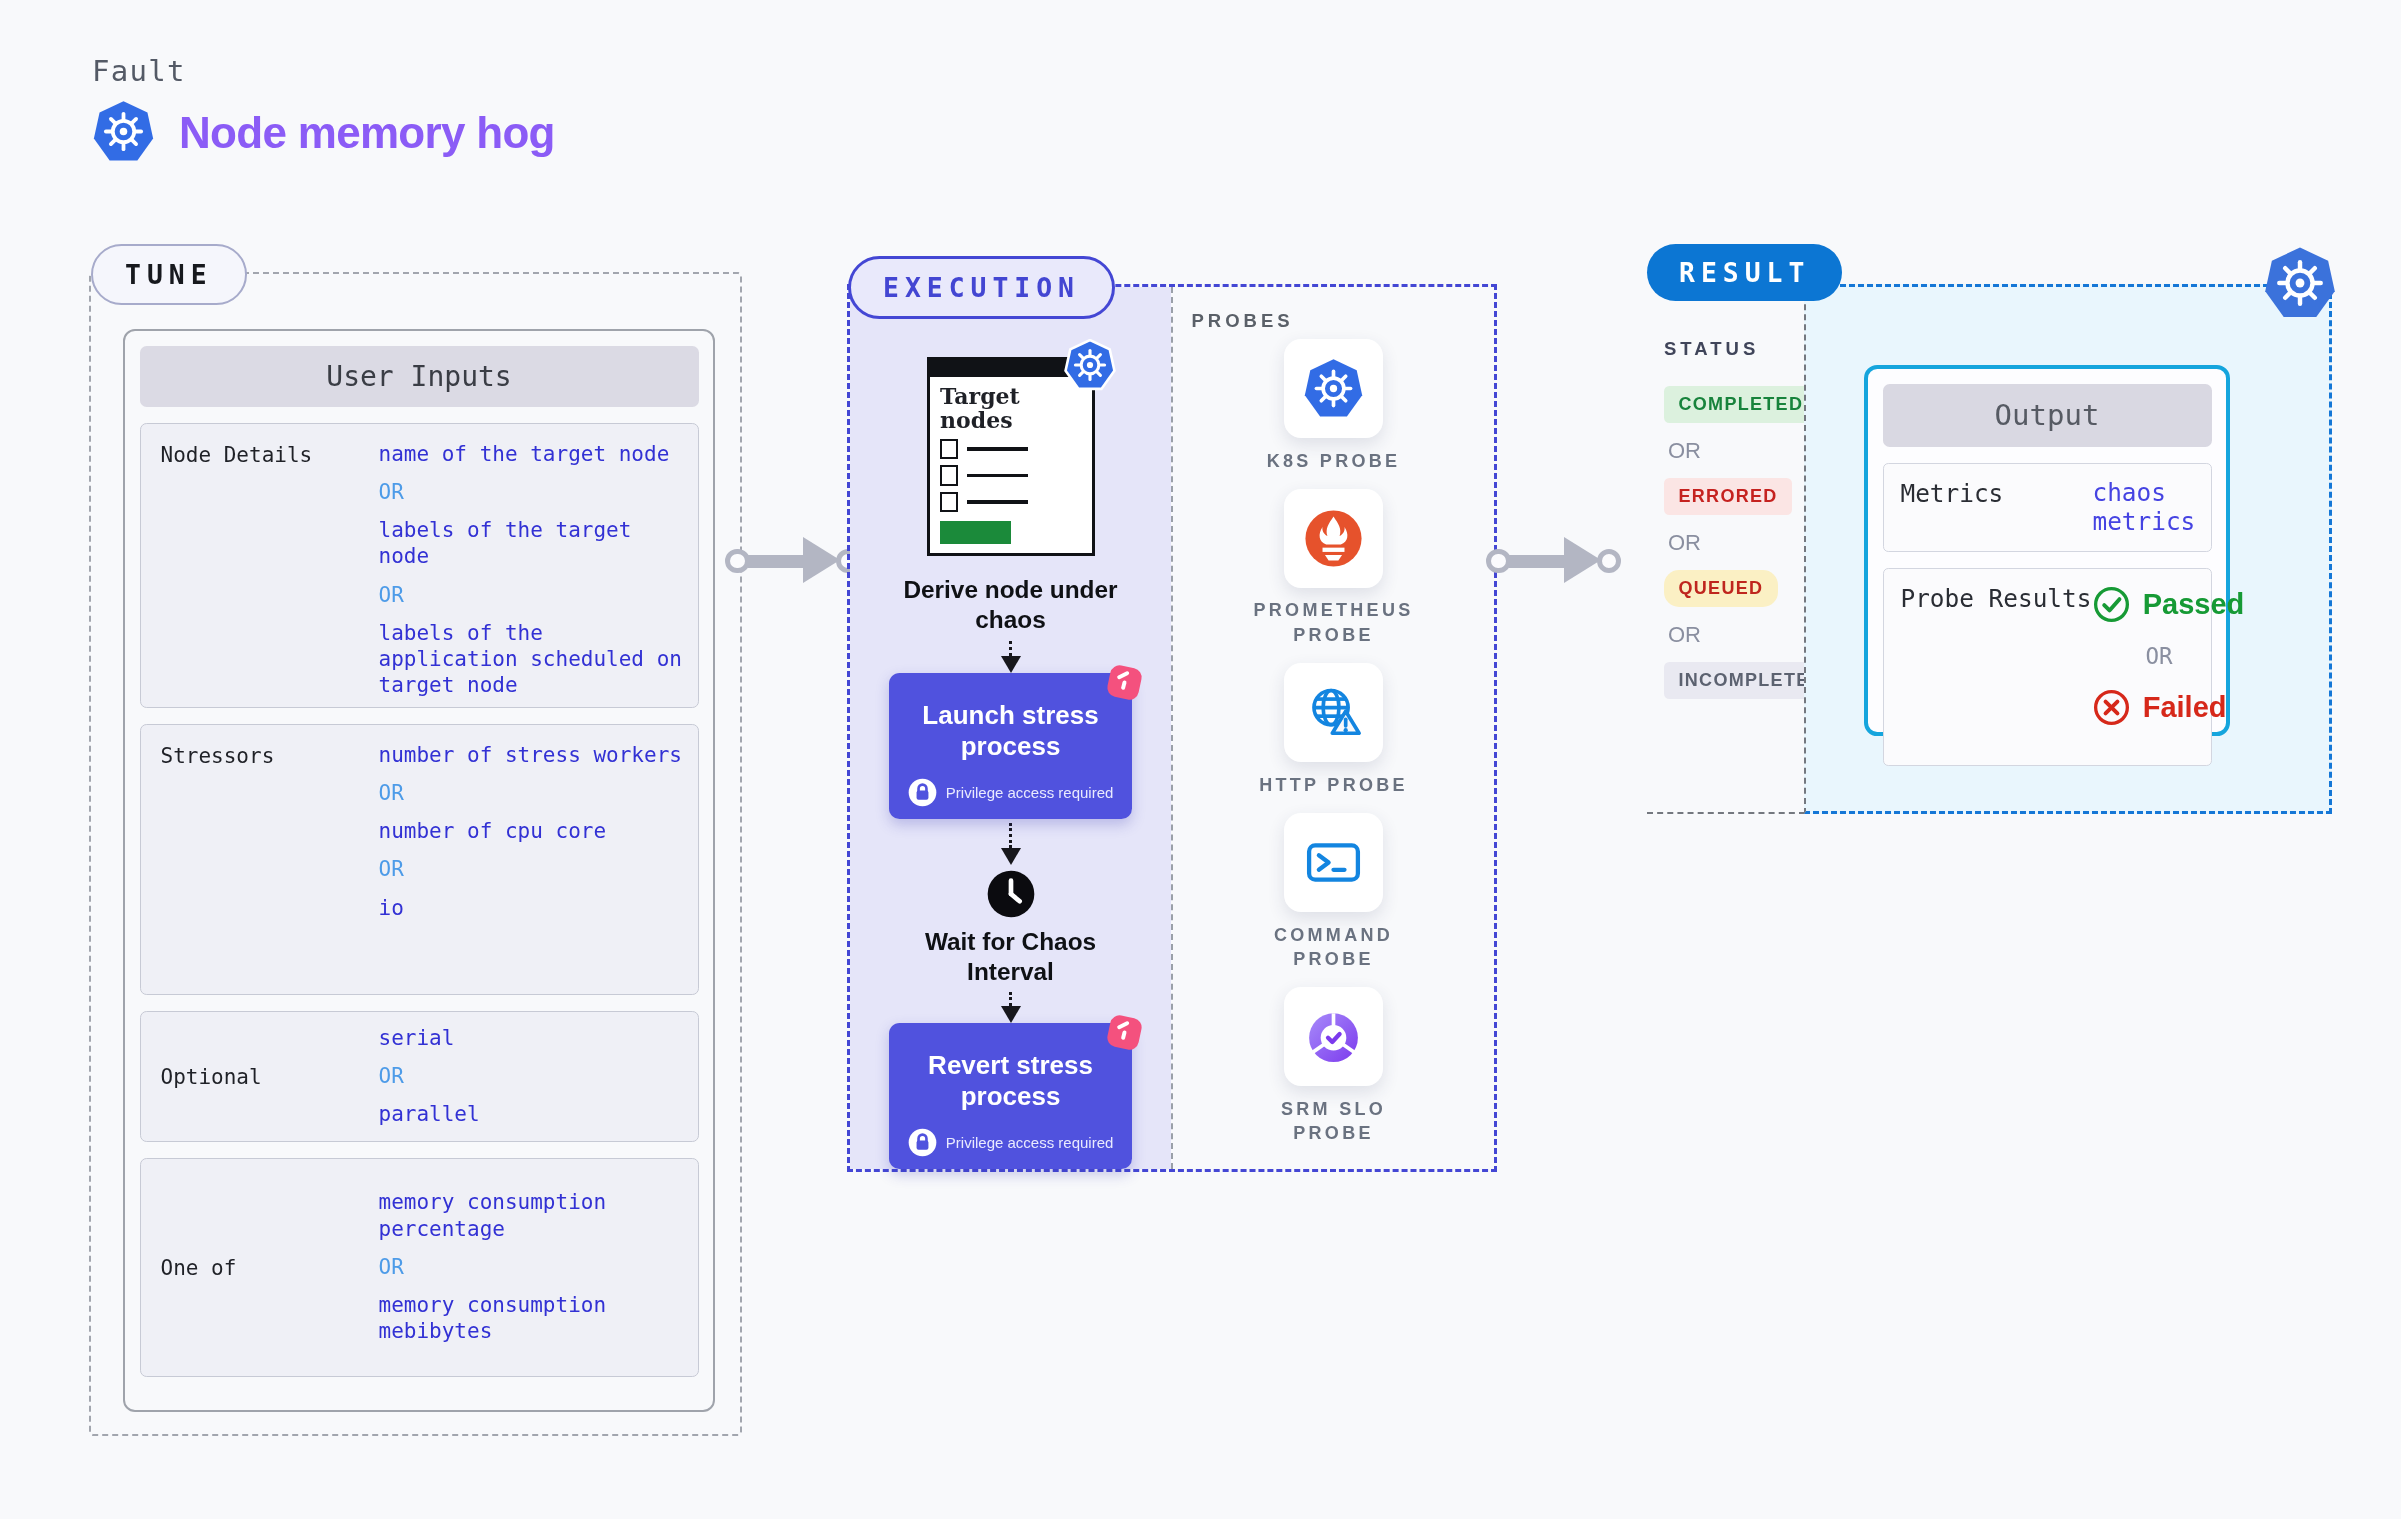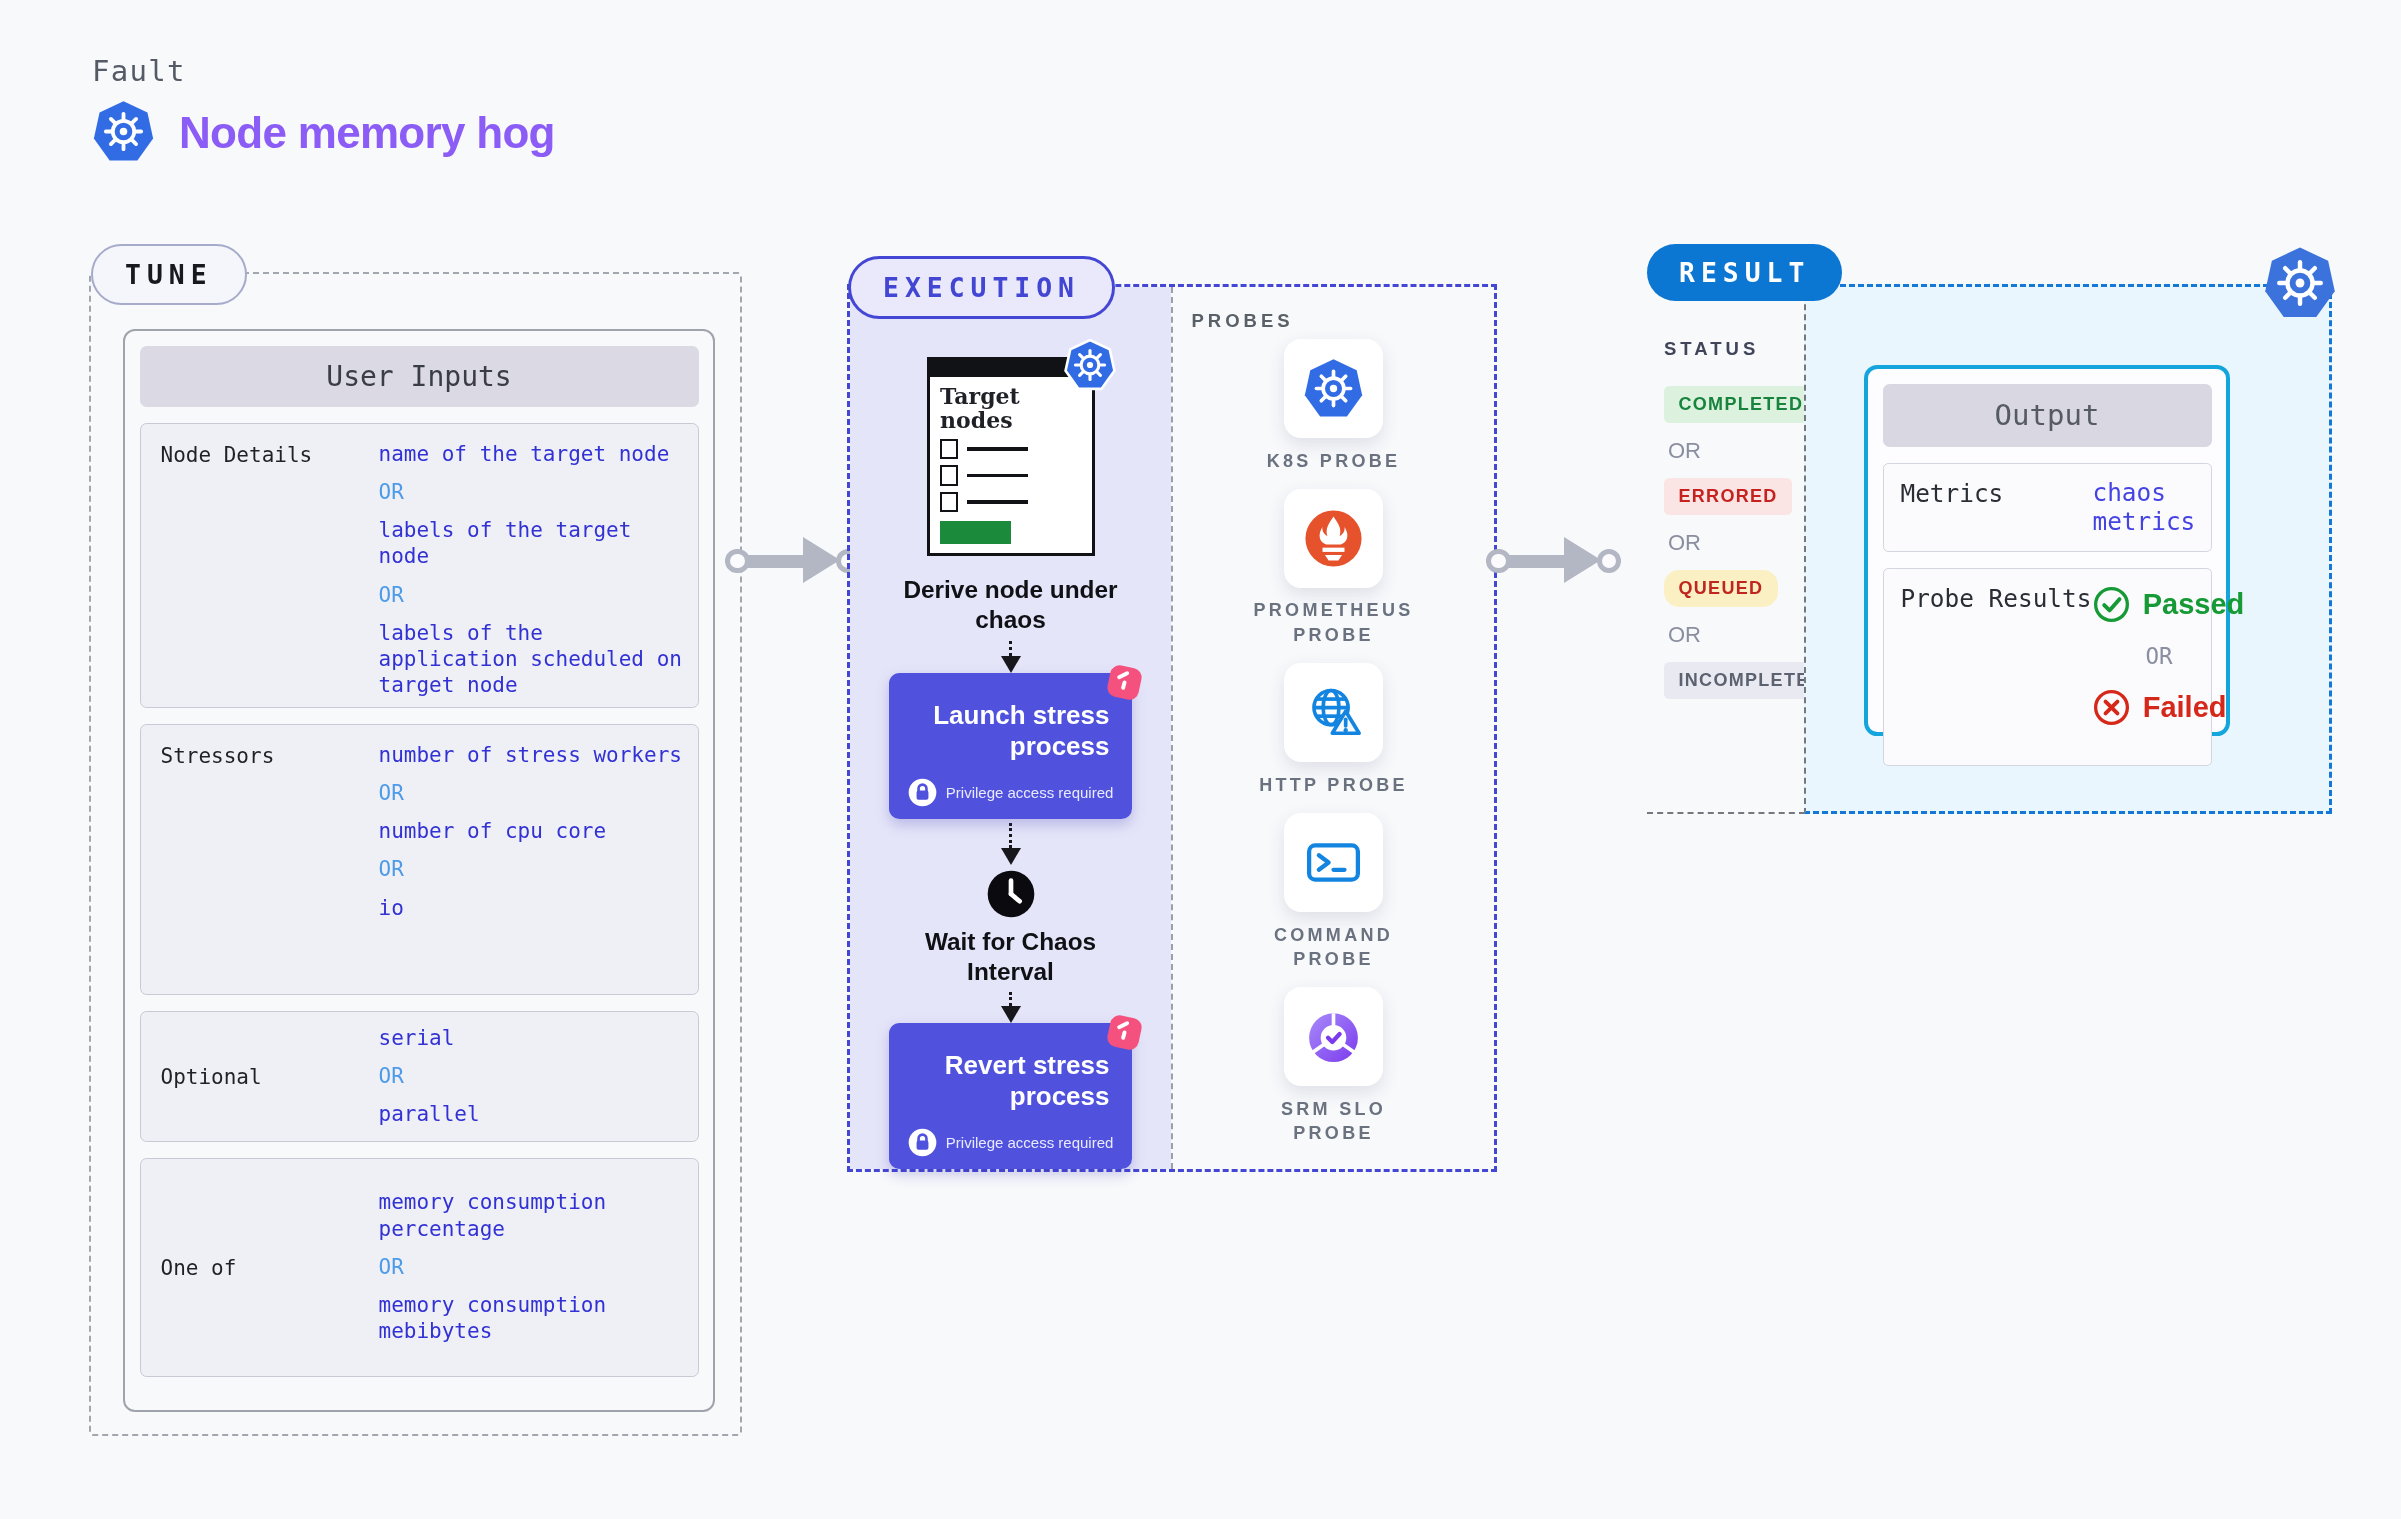--- a/index.html
+++ b/index.html
@@ -62,21 +62,21 @@
   .tc-k8s{position:absolute;top:-21px;right:-24px;}
 
   .step-caption{margin-top:18.5px;width:264px;text-align:center;font-family:"Liberation Sans",sans-serif;
                 font-weight:800;font-size:24.4px;line-height:1.25;color:#0F1115;}
   .dots{border-left:3.3px dotted #17171C;}
   .dhead{width:0;height:0;border-left:10px solid transparent;border-right:10px solid transparent;
          border-top:17px solid #17171C;}
   .flow-btn{width:243px;background:#5052DE;border-radius:10.6px;position:relative;
             padding:10.6px 0 12px;text-align:center;box-shadow:0 5.3px 13.2px rgba(60,60,180,.25);}
   .flow-btn .bt{font-family:"Liberation Sans",sans-serif;font-weight:700;font-size:26px;
-                line-height:1.2;color:#fff;width:198px;margin:16px auto;text-align:right;}
+                line-height:1.2;color:#fff;width:198px;margin:16px auto;}
   .priv{display:flex;align-items:center;justify-content:center;gap:9.2px;margin-top:5.3px;}
   .priv span{font-family:"Liberation Sans",sans-serif;font-size:15px;color:#E9EAFE;}
   .pink-corner{position:absolute;top:-13.2px;right:-14.5px;}
   .clock-wrap{margin-top:5.3px;}
 
   
   .status-col{left:1664px;top:338px;width:145px;}
   .status-title{font-family:"Liberation Sans",sans-serif;font-weight:700;font-size:18.5px;
                 letter-spacing:4px;color:#40455A;margin-bottom:26.4px;}
   .badge{display:inline-block;font-family:Liberation Sans, sans-serif;font-weight:700;

